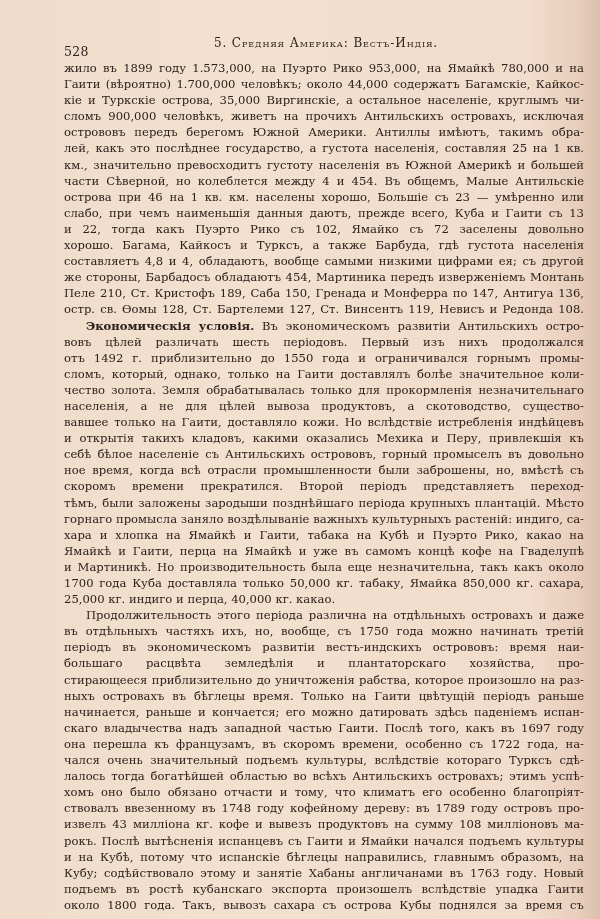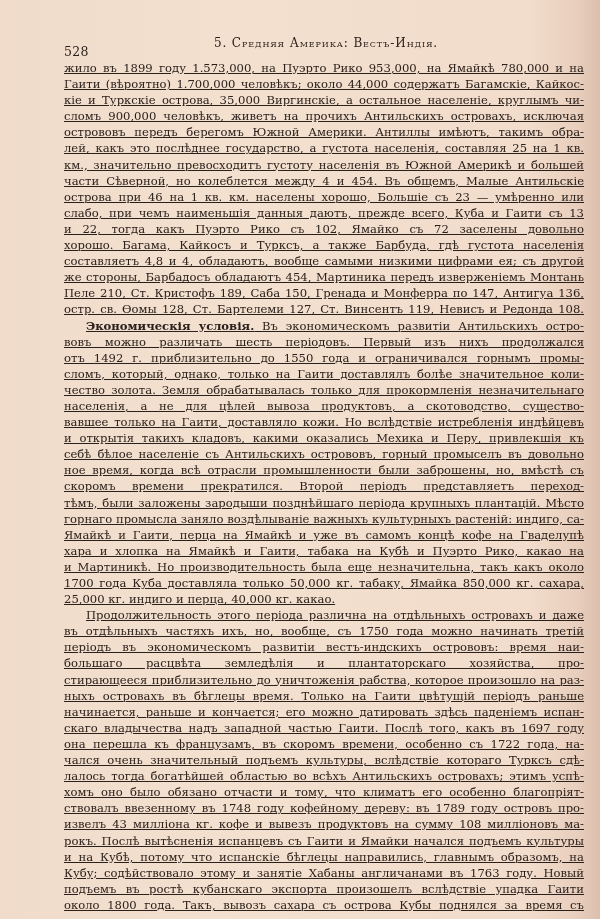--- a/index.html
+++ b/index.html
@@ -23,21 +23,20 @@
       font-variant: small-caps; letter-spacing: 0.9px; font-size: 12px;
     }
     .body {
       position: absolute; top: 60px; left: 0; width: 520px;
     }
     .line {
       height: 16.1px; line-height: 16.1px;
       font-size: 11.6px; white-space: nowrap;
       text-align: justify; text-align-last: justify;
       overflow: hidden;
-      text-decoration: underline;
     }
     .line.last { text-align-last: left; }
     .line.indent { padding-left: 22px; box-sizing: border-box; }
     .bold { font-weight: bold; }
   </style>
 </head>
 <body>
 
 <div class="page">
   <div class="header">
@@ -55,34 +54,34 @@
       <div class="line"><span>части Сѣверной, но колеблется между 4 и 454.  Въ общемъ, Малые Антильскіе</span></div>
       <div class="line"><span>острова при 46 на 1 кв. км. населены хорошо, Большіе съ 23 — умѣренно или</span></div>
       <div class="line"><span>слабо, при чемъ наименьшія данныя даютъ, прежде всего, Куба и Гаити съ 13</span></div>
       <div class="line"><span>и 22, тогда какъ Пуэрто Рико съ 102, Ямайко съ 72 заселены довольно</span></div>
       <div class="line"><span>хорошо.  Багама, Кайкосъ и Турксъ, а также Барбуда, гдѣ густота населенія</span></div>
       <div class="line"><span>составляетъ 4,8 и 4, обладаютъ, вообще самыми низкими цифрами ея; съ другой</span></div>
       <div class="line"><span>же стороны, Барбадосъ обладаютъ 454, Мартиника передъ изверженіемъ Монтань</span></div>
       <div class="line"><span>Пеле 210, Ст. Кристофъ 189, Саба 150, Гренада и Монферра по 147, Антигуа 136,</span></div>
       <div class="line"><span>остр. св. Ѳомы 128, Ст. Бартелеми 127, Ст. Винсентъ 119, Невисъ и Редонда 108.</span></div>
       <div class="line indent"><span class="bold">Экономическія условія.</span><span>  Въ экономическомъ развитіи Антильскихъ остро-</span></div>
-      <div class="line"><span>вовъ можно различать шесть періодовъ.  Первый изъ нихъ продолжался</span></div>
+      <div class="line"><span>вовъ цѣлей различать шесть періодовъ.  Первый изъ нихъ продолжался</span></div>
       <div class="line"><span>отъ 1492 г. приблизительно до 1550 года и ограничивался горнымъ промы-</span></div>
       <div class="line"><span>сломъ, который, однако, только на Гаити доставлялъ болѣе значительное коли-</span></div>
       <div class="line"><span>чество золота.  Земля обрабатывалась только для прокормленія незначительнаго</span></div>
       <div class="line"><span>населенія, а не для цѣлей вывоза продуктовъ, а скотоводство, существо-</span></div>
       <div class="line"><span>вавшее только на Гаити, доставляло кожи.  Но вслѣдствіе истребленія индѣйцевъ</span></div>
       <div class="line"><span>и открытія такихъ кладовъ, какими оказались Мехика и Перу, привлекшія къ</span></div>
       <div class="line"><span>себѣ бѣлое населеніе съ Антильскихъ острововъ, горный промыселъ въ довольно</span></div>
       <div class="line"><span>ное время, когда всѣ отрасли промышленности были заброшены, но, вмѣстѣ съ</span></div>
       <div class="line"><span>скоромъ времени прекратился.  Второй періодъ представляетъ переход-</span></div>
       <div class="line"><span>тѣмъ, были заложены зародыши позднѣйшаго періода крупныхъ плантацій.  Мѣсто</span></div>
       <div class="line"><span>горнаго промысла заняло воздѣлываніе важныхъ культурныхъ растеній: индиго, са-</span></div>
+      <div class="line"><span>хара и хлопка на Ямайкѣ и Гаити, табака на Кубѣ и Пуэрто Рико, какао на</span></div>
       <div class="line"><span>Ямайкѣ и Гаити, перца на Ямайкѣ и уже въ самомъ концѣ кофе на Гваделупѣ</span></div>
-      <div class="line"><span>хара и хлопка на Ямайкѣ и Гаити, табака на Кубѣ и Пуэрто Рико, какао на</span></div>
       <div class="line"><span>и Мартиникѣ.  Но производительность была еще незначительна, такъ какъ около</span></div>
       <div class="line"><span>1700 года Куба доставляла только 50,000 кг. табаку, Ямайка 850,000 кг. сахара,</span></div>
       <div class="line last"><span>25,000 кг. индиго и перца, 40,000 кг. какао.</span></div>
       <div class="line indent"><span>Продолжительность этого періода различна на отдѣльныхъ островахъ и даже</span></div>
       <div class="line"><span>въ отдѣльныхъ частяхъ ихъ, но, вообще, съ 1750 года можно начинать третій</span></div>
       <div class="line"><span>періодъ въ экономическомъ развитіи вестъ-индскихъ острововъ: время наи-</span></div>
       <div class="line"><span>большаго расцвѣта земледѣлія и плантаторскаго хозяйства, про-</span></div>
       <div class="line"><span>стирающееся приблизительно до уничтоженія рабства, которое произошло на раз-</span></div>
       <div class="line"><span>ныхъ островахъ въ бѣглецы время.  Только на Гаити цвѣтущій періодъ раньше</span></div>
       <div class="line"><span>начинается, раньше и кончается; его можно датировать здѣсь паденіемъ испан-</span></div>

